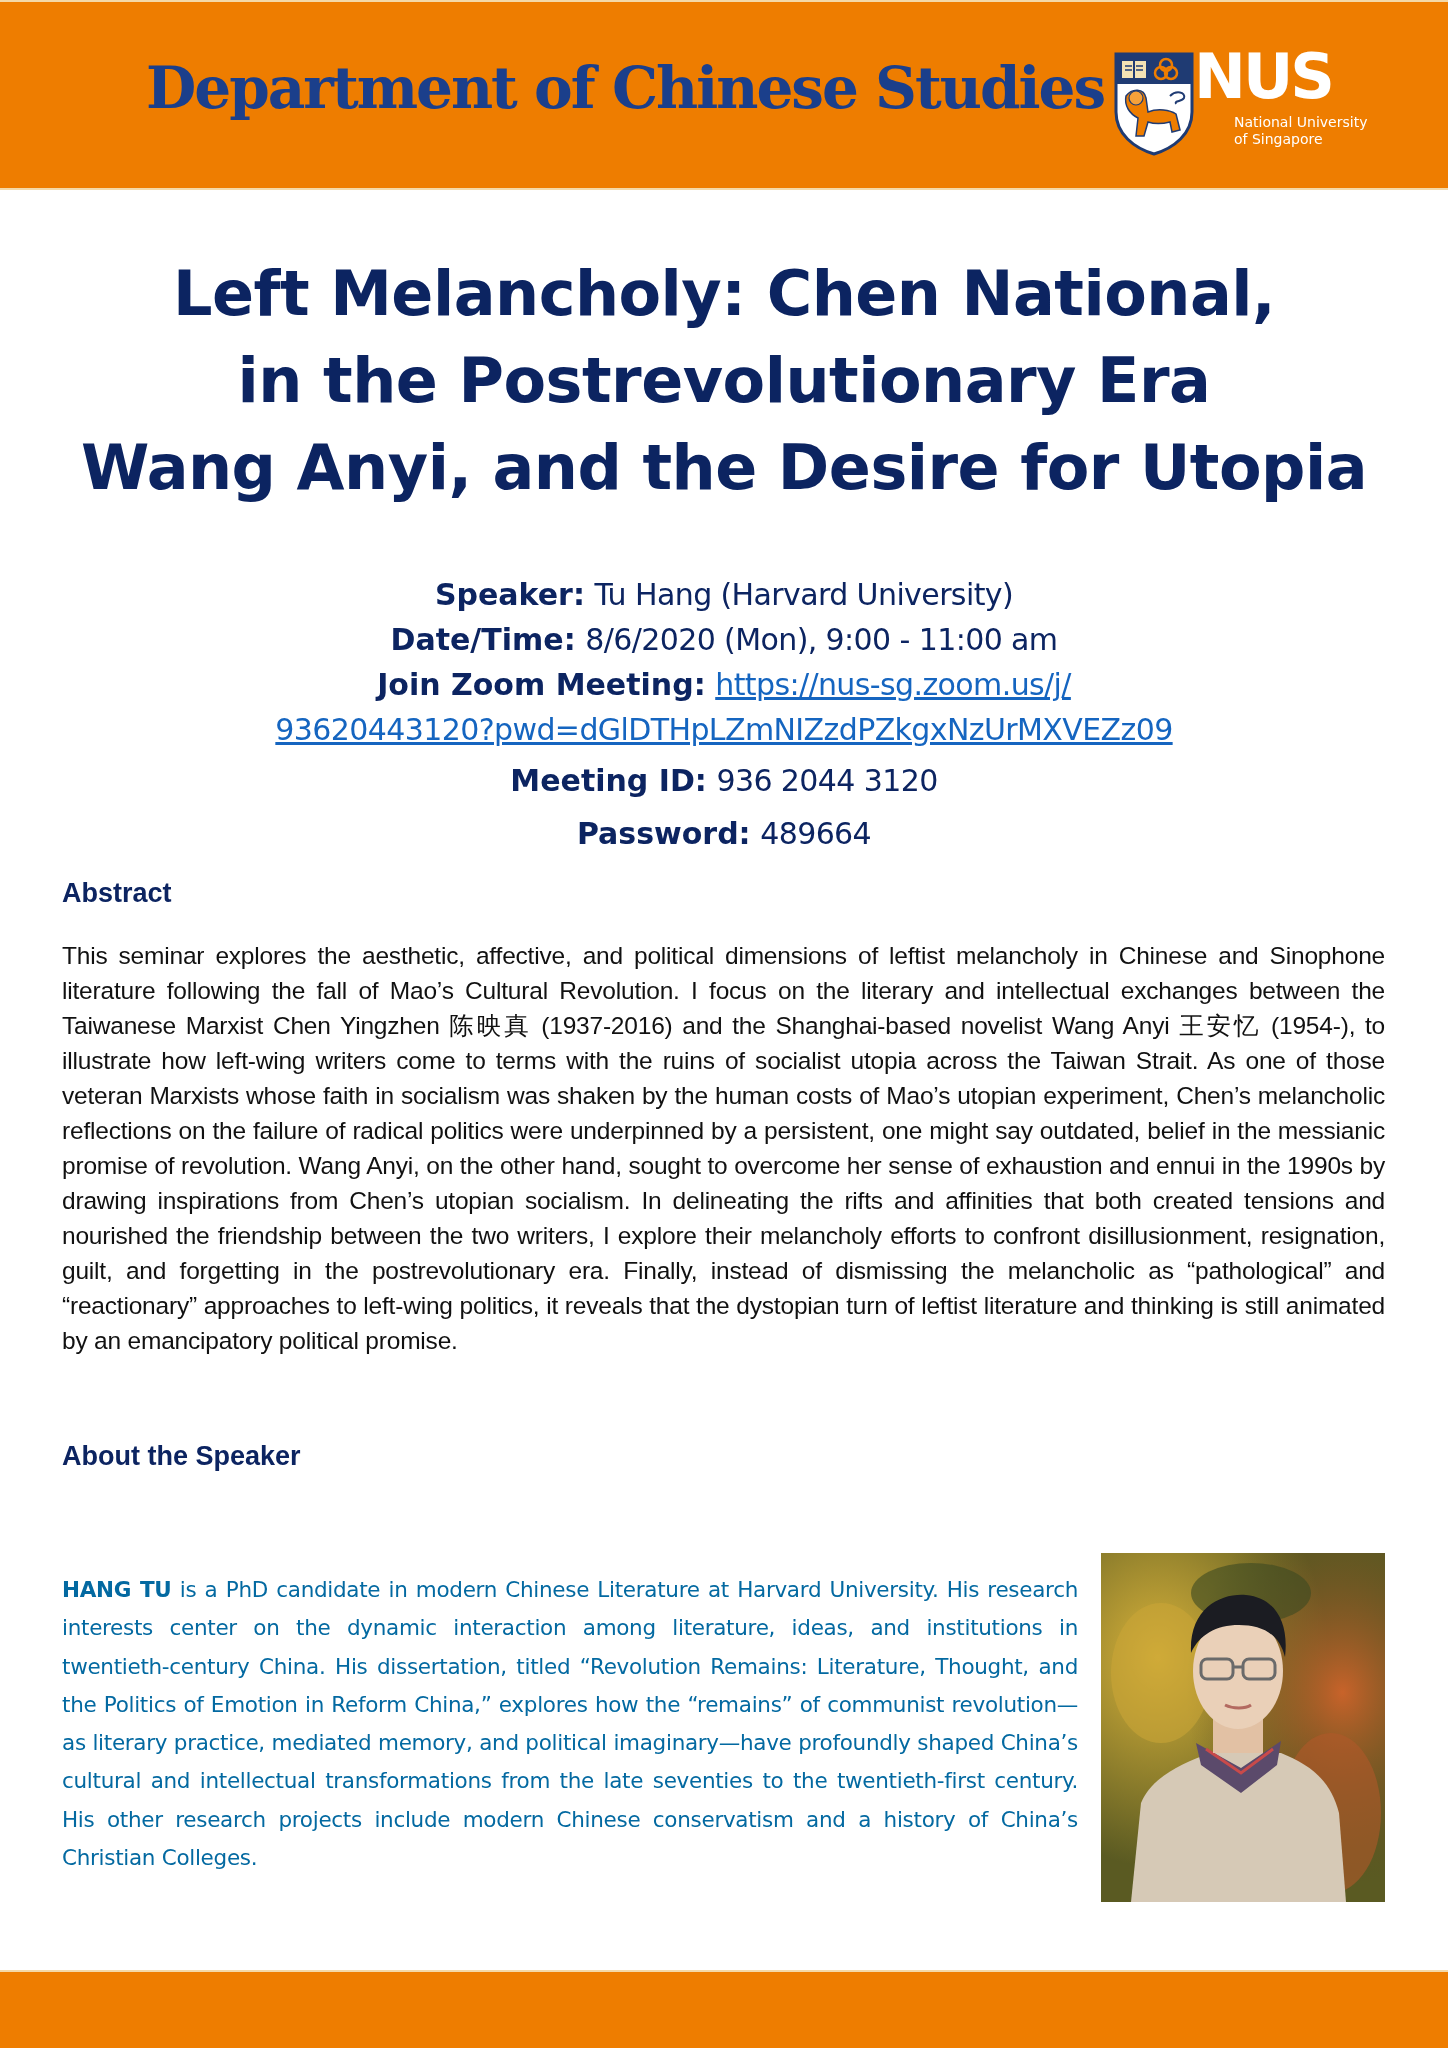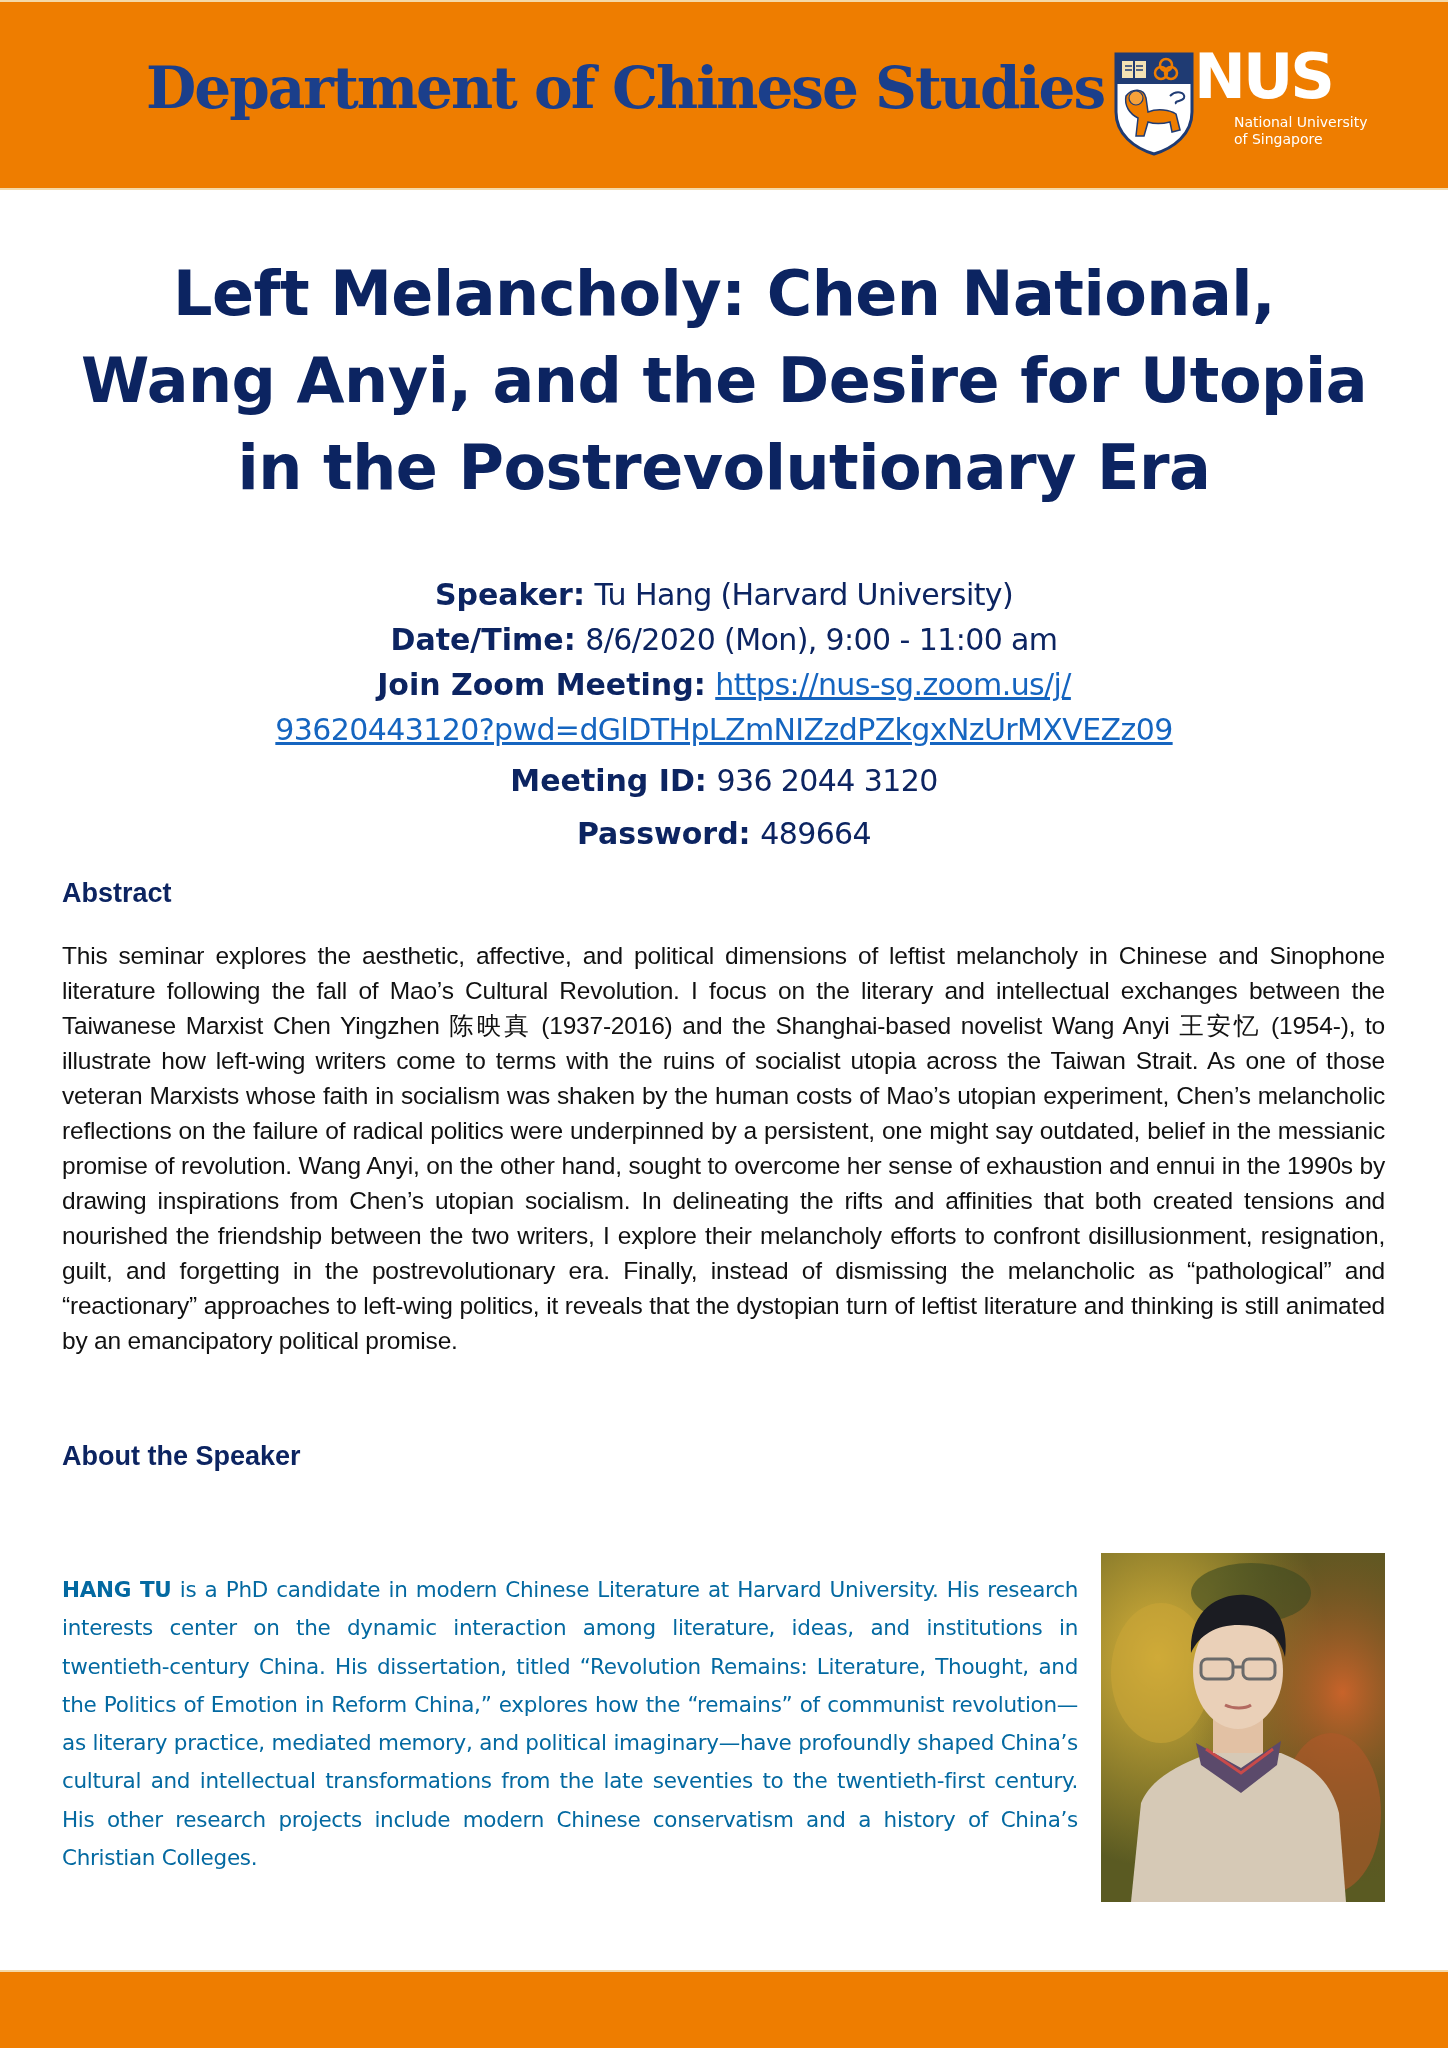--- a/index.html
+++ b/index.html
@@ -102,22 +102,22 @@
     <div class="nus-word">NUS</div>
     <div class="nus-sub">
       <div>National University</div>
       <div>of Singapore</div>
     </div>
   </div>
 </div>
 
 <div class="event-title">
   <div>Left Melancholy: Chen National,</div>
+  <div>in the Postrevolutionary Era</div>
   <div>Wang Anyi, and the Desire for Utopia</div>
-  <div>in the Postrevolutionary Era</div>
 </div>
 
 <div class="details">
   <div class="row">
     <span class="lbl">Speaker:</span>
     <span class="val">Tu Hang (Harvard University)</span>
   </div>
   <div class="row">
     <span class="lbl">Date/Time:</span>
     <span class="val">8/6/2020 (Mon), 9:00 - 11:00 am</span>

